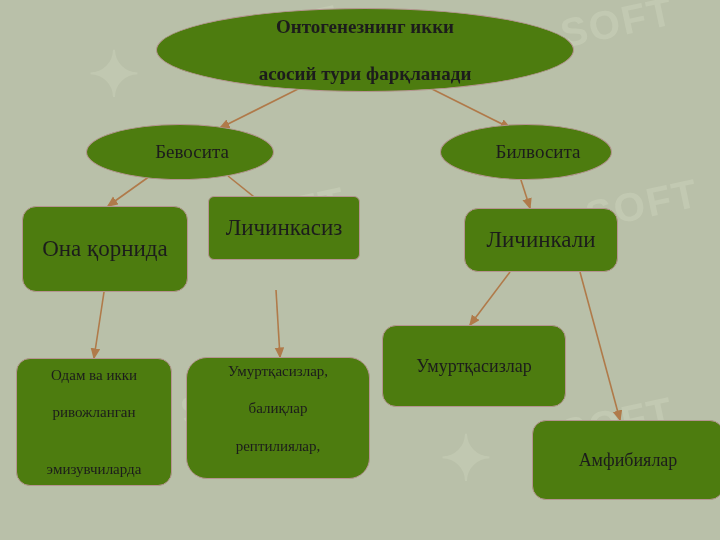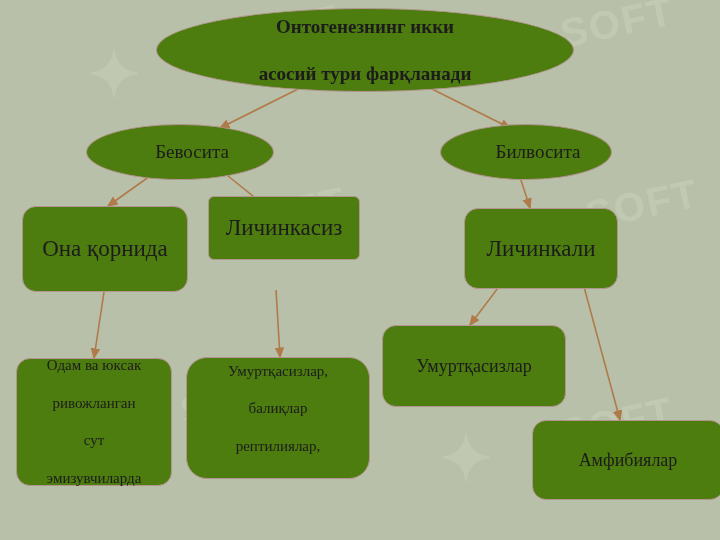--- a/index.html
+++ b/index.html
@@ -137,29 +137,29 @@
   </div>
 
   <div class="node round" style="left:22px; top:206px; width:166px; height:86px;">
     <span class="t-lvl2">Она қорнида</span>
   </div>
 
   <div class="node round" style="left:208px; top:196px; width:152px; height:64px;border-radius:6px;">
     <span class="t-lvl2">Личинкасиз</span>
   </div>
 
-  <div class="node round" style="left:464px; top:208px; width:154px; height:81px;">
+  <div class="node round" style="left:464px; top:208px; width:154px; height:64px;">
     <span class="t-lvl2">Личинкали</span>
   </div>
 
   <div class="node round" style="left:16px; top:358px; width:156px; height:128px;">
     <span class="t-leaf">
-      <span>Одам ва юксак</span><br>
+      <span>Одам ва икки</span><br>
       <span>ривожланган</span><br>
-      <span>сут</span><br>
+      <br>
       <span>эмизувчиларда</span>
     </span>
   </div>
 
   <div class="node round" style="left:186px; top:357px; width:184px; height:122px;border-radius:21px;">
     <span class="t-leaf">
       <span>Умуртқасизлар,</span><br>
       <span>балиқлар</span><br>
       <span>рептилиялар,</span><br>
     </span>

